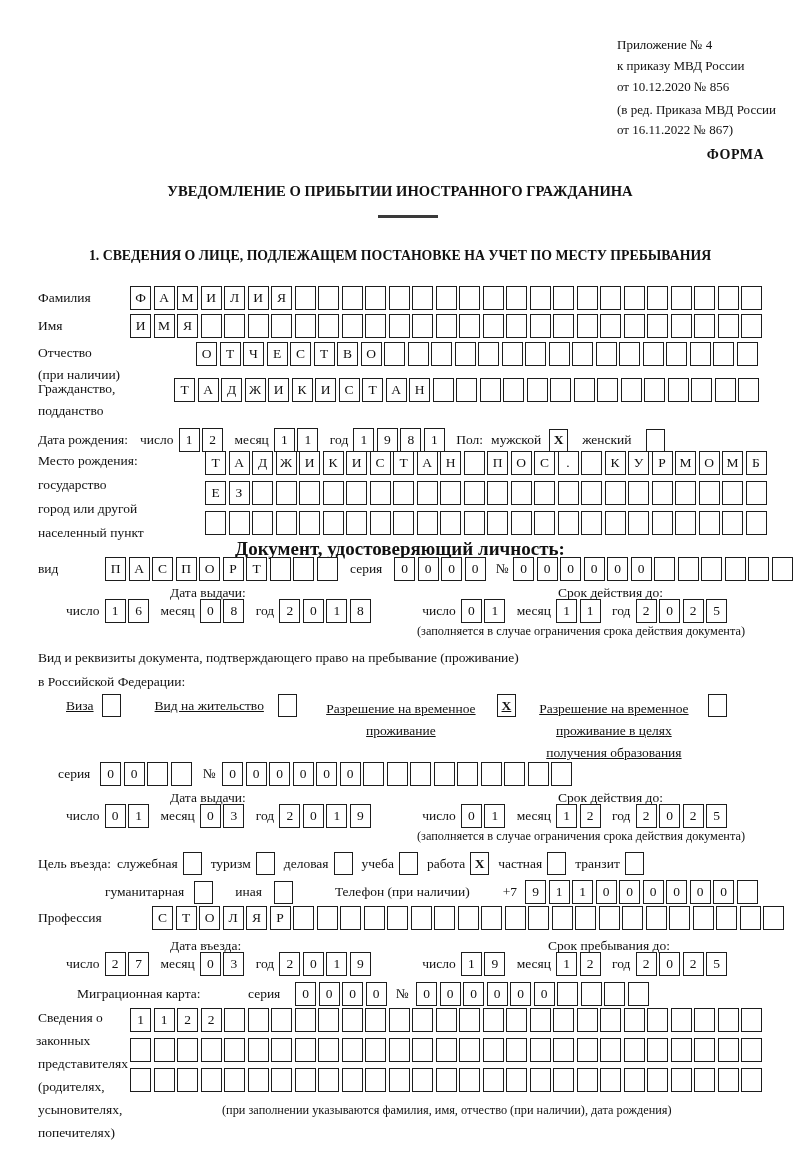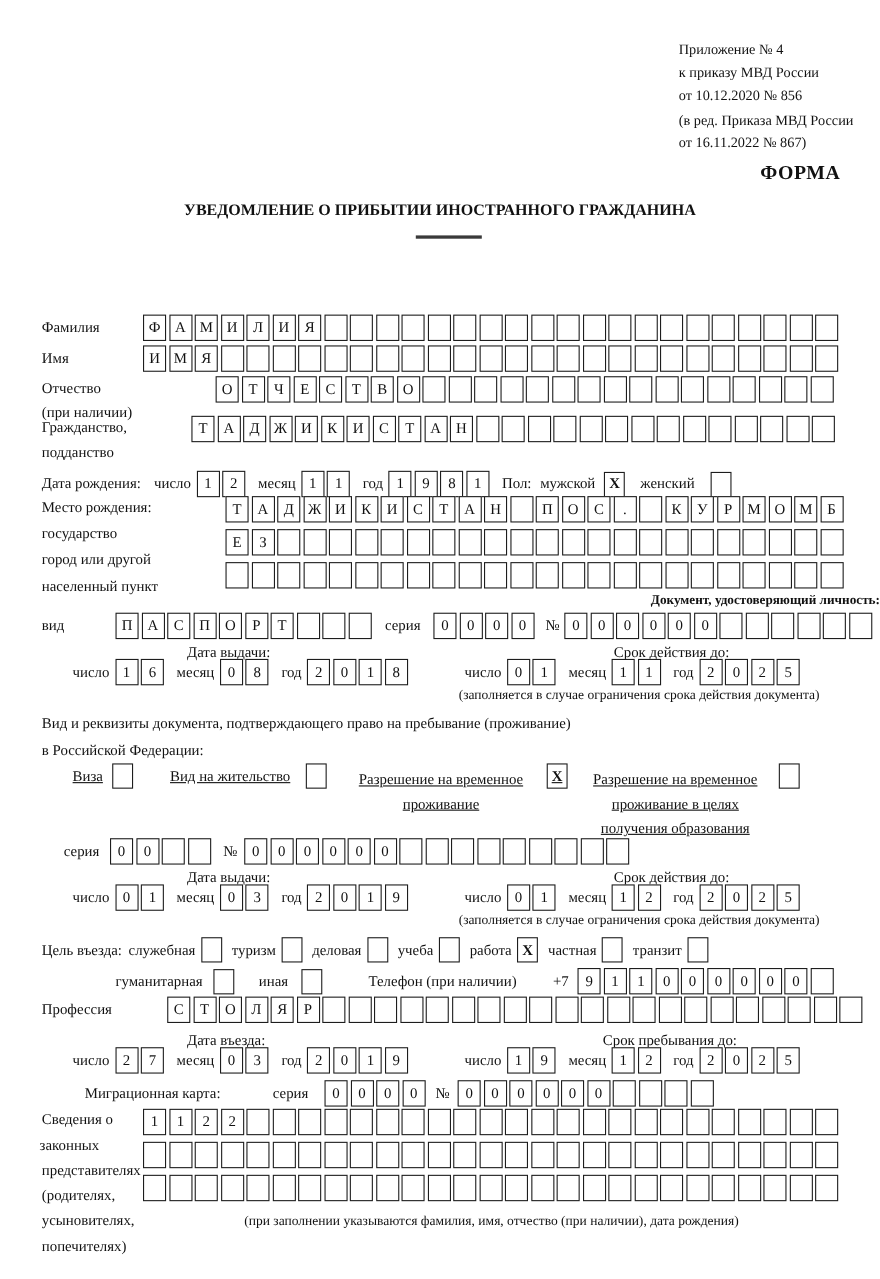--- a/index.html
+++ b/index.html
@@ -32,27 +32,28 @@
   <div class="abs" style="top:34px;left:617px;">
     <div class="refline">Приложение № 4</div>
     <div class="refline">к приказу МВД России</div>
     <div class="refline">от 10.12.2020 № 856</div>
   </div>
   <div class="abs" style="top:100px;left:617px;">
     <div class="refline" style="line-height:20px;">(в ред. Приказа МВД России</div>
     <div class="refline" style="line-height:20px;">от 16.11.2022 № 867)</div>
   </div>
 
-  <div class="abs b" style="top:147px;right:36px;font-size:18px;letter-spacing:.5px;">ФОРМА</div>
+  <div class="abs b" style="top:147px;right:36px;font-size:14px;letter-spacing:.5px;">ФОРМА</div>
 
   <div class="abs center b" style="top:183px;font-size:14.6px;">УВЕДОМЛЕНИЕ О ПРИБЫТИИ ИНОСТРАННОГО ГРАЖДАНИНА</div>
   <div class="abs center b" style="top:205px;font-size:14.6px;">
     <span class="uline"></span>
   </div>
 
+  <div class="abs center b" style="top:248px;font-size:13.8px;">1. СВЕДЕНИЯ О ЛИЦЕ, ПОДЛЕЖАЩЕМ ПОСТАНОВКЕ НА УЧЕТ ПО МЕСТУ ПРЕБЫВАНИЯ</div>
 
   <div class="abs lbl" style="top:290px;left:38px;">Фамилия</div>
   <div class="abs cells" style="top:286px;left:130px;">
       <span class="cell">Ф</span>
       <span class="cell">А</span>
       <span class="cell">М</span>
       <span class="cell">И</span>
       <span class="cell">Л</span>
       <span class="cell">И</span>
       <span class="cell">Я</span>
@@ -270,21 +271,21 @@
       <span class="cell"></span>
       <span class="cell"></span>
       <span class="cell"></span>
       <span class="cell"></span>
       <span class="cell"></span>
       <span class="cell"></span>
       <span class="cell"></span>
       <span class="cell"></span>
     </div>
 
-  <div class="abs center b" style="top:538px;font-size:12px;text-align:right;">Документ, удостоверяющий личность:</div>
+  <div class="abs center b" style="top:538px;font-size:19px;">Документ, удостоверяющий личность:</div>
 
   <div class="abs lbl" style="top:561px;left:38px;">вид</div>
   <div class="abs cells" style="top:557px;left:105px;">
       <span class="cell">П</span>
       <span class="cell">А</span>
       <span class="cell">С</span>
       <span class="cell">П</span>
       <span class="cell">О</span>
       <span class="cell">Р</span>
       <span class="cell">Т</span>

